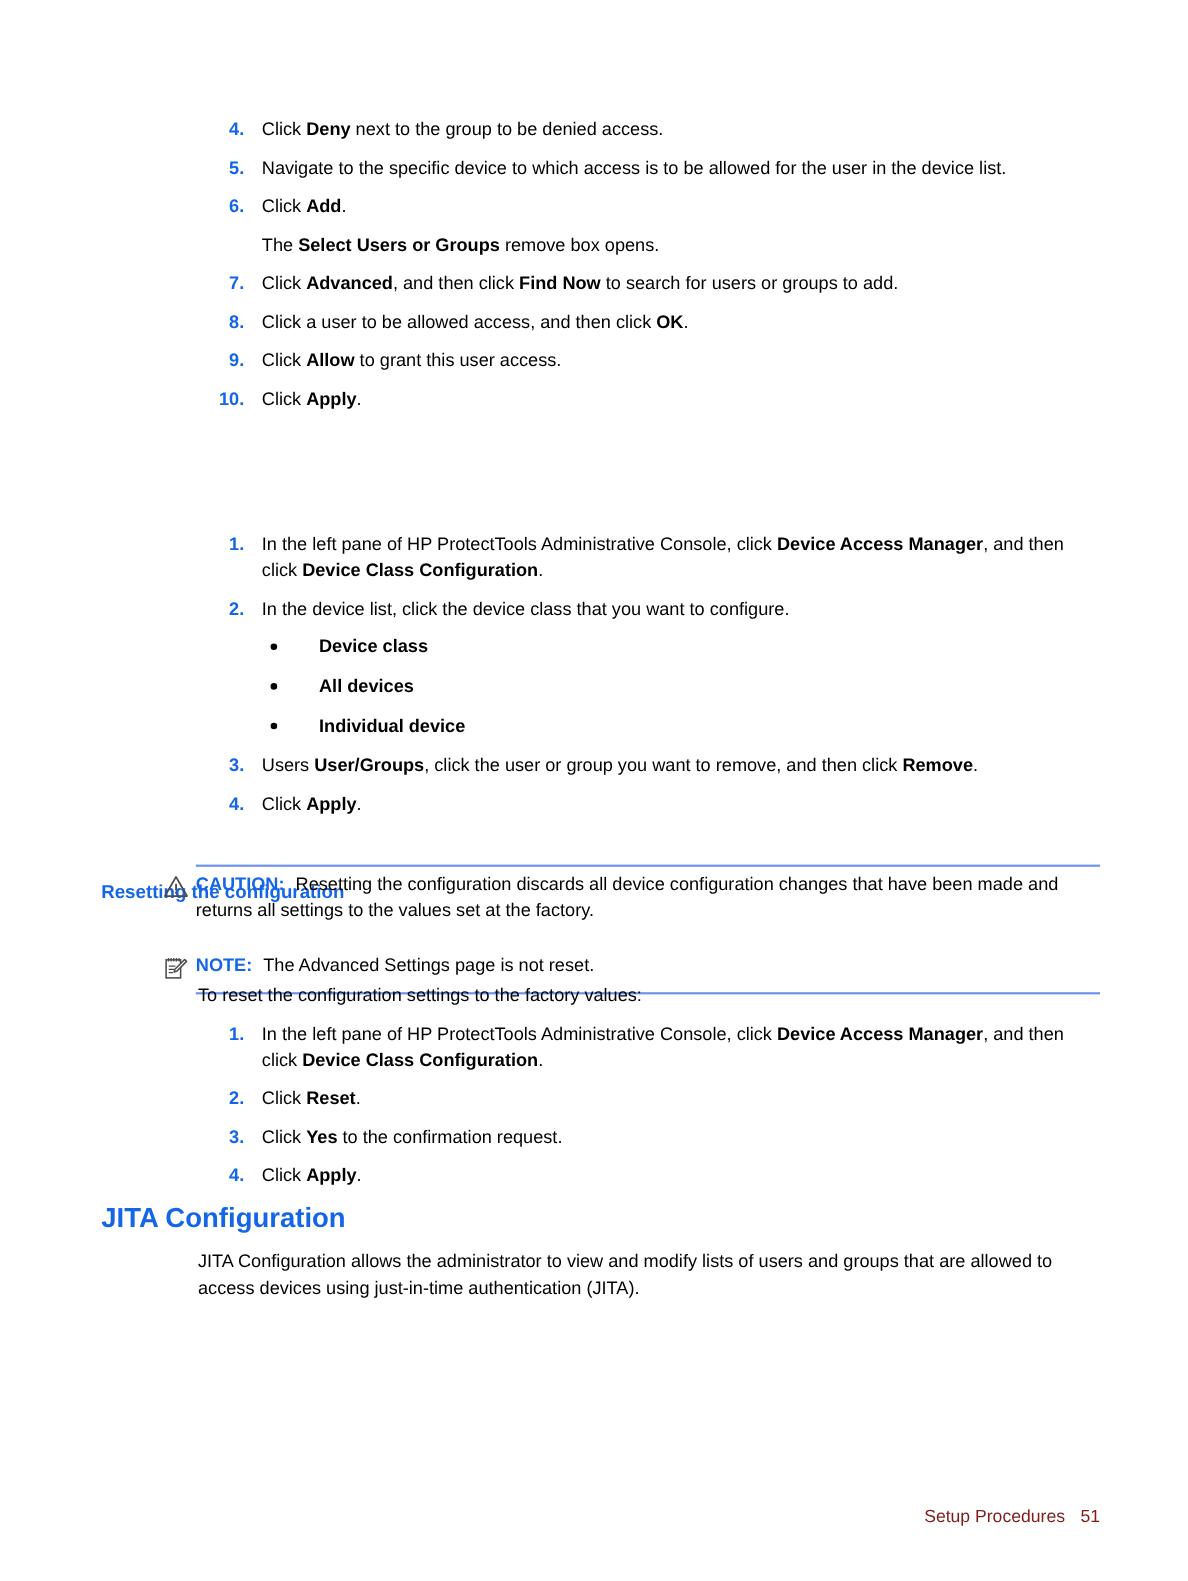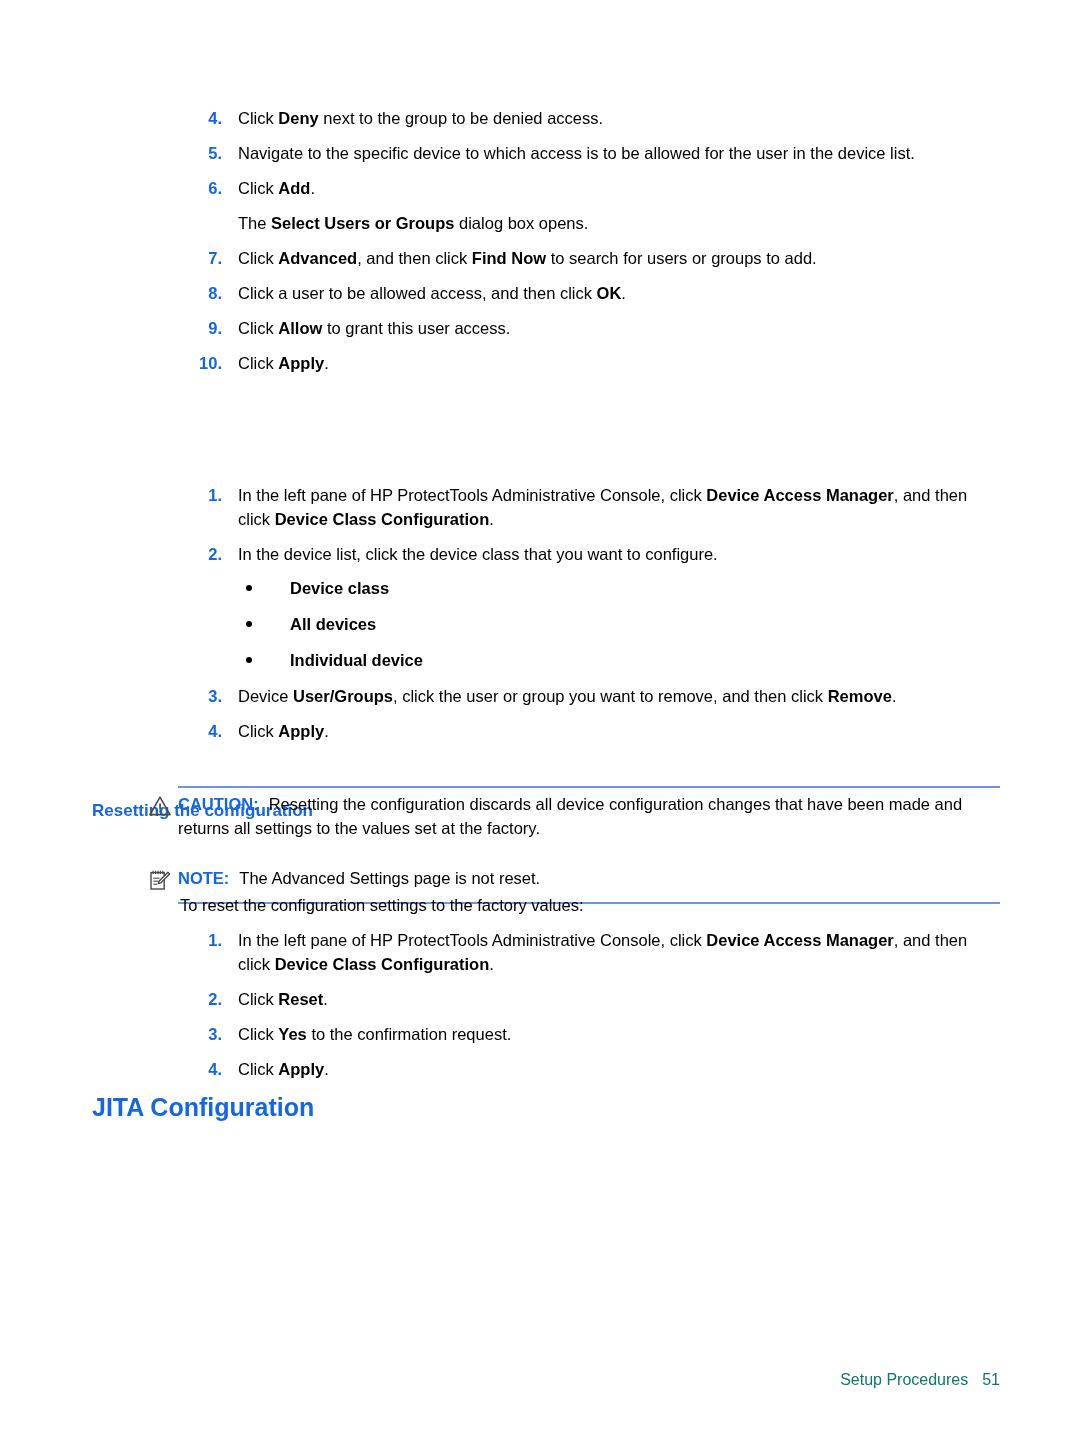--- a/index.html
+++ b/index.html
@@ -132,42 +132,42 @@
   }
 
   
   .footer {
     position: absolute;
     left: 0;
     right: 0;
     bottom: 0;
     text-align: right;
     font-size: 16px;
-    color: #0f766e;
+    color: #7f1d1d;
   }
   .footer .f-label { margin-right: 14px; }
 </style>
 </head>
 <body>
 
 <div class="page">
 
   <ol class="olist" id="steps-top" style="position:absolute; left:180px; top:106px; width:812px;">
       <li>
         <span class="num">4.</span>
         <span class="itxt"><span>Click </span><span class="b">Deny</span><span> next to the group to be denied access.</span></span>
       </li>
       <li>
         <span class="num">5.</span>
         <span class="itxt"><span>Navigate to the specific device to which access is to be allowed for the user in the device list.</span></span>
       </li>
       <li>
         <span class="num">6.</span>
         <span class="itxt"><span>Click </span><span class="b">Add</span><span>.</span></span>
-        <div class="sub-para"><span>The </span><span class="b">Select Users or Groups</span><span> dialog box opens.</span></div>
+        <div class="sub-para"><span>The </span><span class="b">Select Users or Groups</span><span> remove box opens.</span></div>
       </li>
       <li>
         <span class="num">7.</span>
         <span class="itxt"><span>Click </span><span class="b">Advanced</span><span>, and then click </span><span class="b">Find Now</span><span> to search for users or groups to add.</span></span>
       </li>
       <li>
         <span class="num">8.</span>
         <span class="itxt"><span>Click a user to be allowed access, and then click </span><span class="b">OK</span><span>.</span></span>
       </li>
       <li>
@@ -191,21 +191,21 @@
         <span class="num">2.</span>
         <span class="itxt"><span>In the device list, click the device class that you want to configure.</span></span>
         <ul class="blist">
           <li><span class="bullet"></span><span>Device class</span></li>
           <li><span class="bullet"></span><span>All devices</span></li>
           <li><span class="bullet"></span><span>Individual device</span></li>
         </ul>
       </li>
       <li>
         <span class="num">3.</span>
-        <span class="itxt"><span>Device </span><span class="b">User/Groups</span><span>, click the user or group you want to remove, and then click </span><span class="b">Remove</span><span>.</span></span>
+        <span class="itxt"><span>Users </span><span class="b">User/Groups</span><span>, click the user or group you want to remove, and then click </span><span class="b">Remove</span><span>.</span></span>
       </li>
       <li>
         <span class="num">4.</span>
         <span class="itxt"><span>Click </span><span class="b">Apply</span><span>.</span></span>
       </li>
     </ol>
 
   <h2 class="h-sub" style="position:absolute; left:92px; top:800px;">Resetting the configuration</h2>
 
   <div class="admon-block" style="position:absolute; left:178px; top:786px; width:822px;">
@@ -264,18 +264,19 @@
         <span class="itxt"><span>Click </span><span class="b">Yes</span><span> to the confirmation request.</span></span>
       </li>
       <li>
         <span class="num">4.</span>
         <span class="itxt"><span>Click </span><span class="b">Apply</span><span>.</span></span>
       </li>
     </ol>
 
   <h1 class="h-main" style="position:absolute; left:92px; top:1092px;">JITA Configuration</h1>
 
+  <div class="body-text" style="position:absolute; left:180px; top:1135px; width:800px;">JITA Configuration allows the administrator to view and modify lists of users and groups that are allowed to access devices using just-in-time authentication (JITA).</div>
 
   <div class="footer" style="bottom:48px; right:80px;">
     <span class="f-label">Setup Procedures</span><span>51</span>
   </div>
 
 </div>
 
 </body></html>

